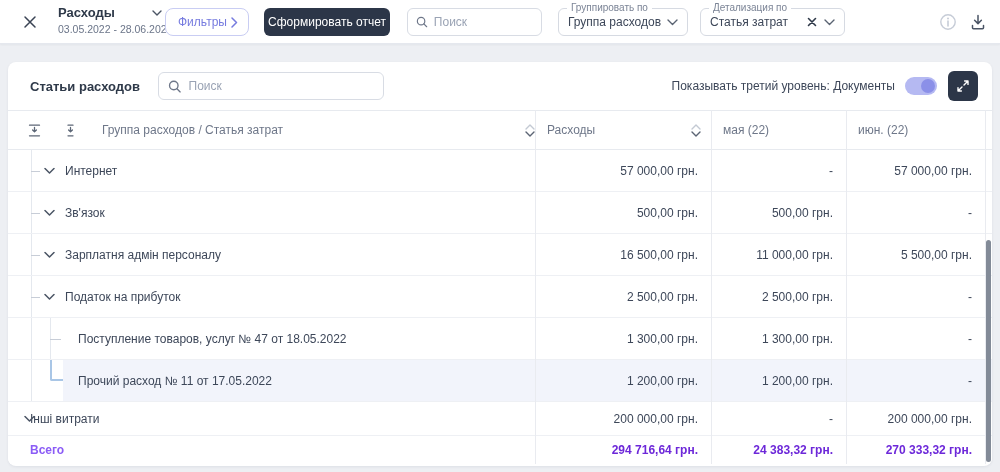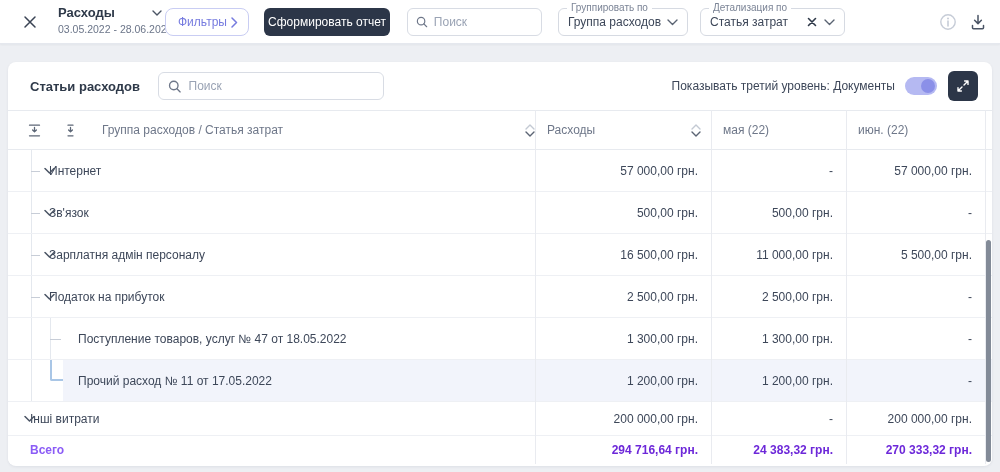--- a/index.html
+++ b/index.html
@@ -63,21 +63,21 @@
   .th3 { width:135px; padding-left:12px; }
   .th4 { width:139px; padding-left:12px; }
   .sort { margin-left:auto; display:flex; flex-direction:column; align-items:center; gap:1px; }
   .trow { position:relative; display:flex; height:42px; border-bottom:1px solid #eef0f4; align-items:stretch; background:#fff; }
   .trow.lvl1 { height:34px; }
   .trow.total { height:28px; border-bottom:none; }
   .trow.hl { background:linear-gradient(90deg,#ffffff 55px,#f2f4fb 55px); }
   .cell { display:flex; align-items:center; font-size:12px; color:#3d4759; }
   .lc { width:527px; position:relative; }
   .lvl1 .lc { padding-left:22px; }
-  .lvl2 .lc { padding-left:41px; }
+  .lvl2 .lc { padding-left:57px; }
   .lvl3 .lc { padding-left:70px; }
   .vc { text-align:right; justify-content:flex-end; padding-right:13px; }
   .v1 { width:176px; } .v2 { width:135px; } .v3 { width:139px; }
   .rchev { position:absolute; top:50%; transform:translateY(-50%); cursor:pointer; }
   .lvl1 .rchev { left:16px; }
   .lvl2 .rchev { left:36px; }
   .g { position:absolute; top:0; bottom:0; width:1px; background:#e4e8ee; }
   .g23 { left:23px; } .g42 { left:42px; }
   .dash { position:absolute; top:50%; height:1px; background:#c7cdd7; }
   .elbow { position:absolute; left:42px; top:0; width:13px; height:21px;

